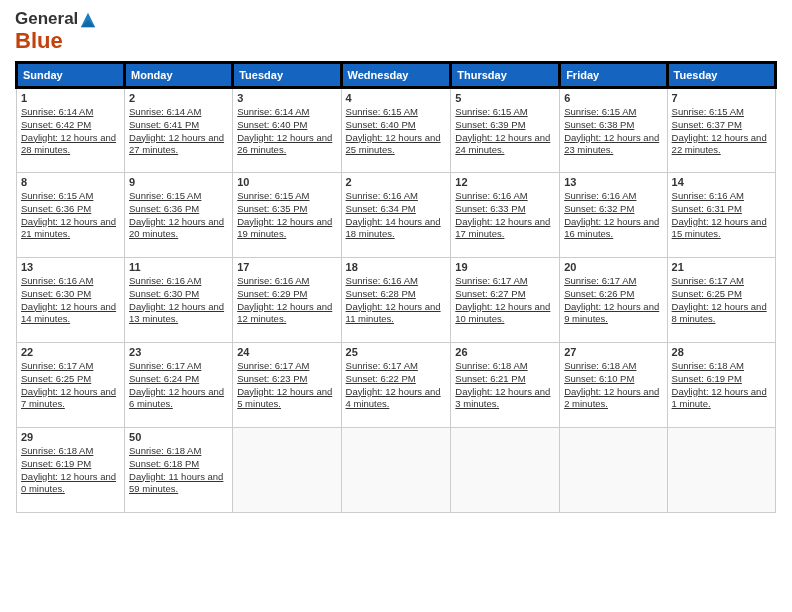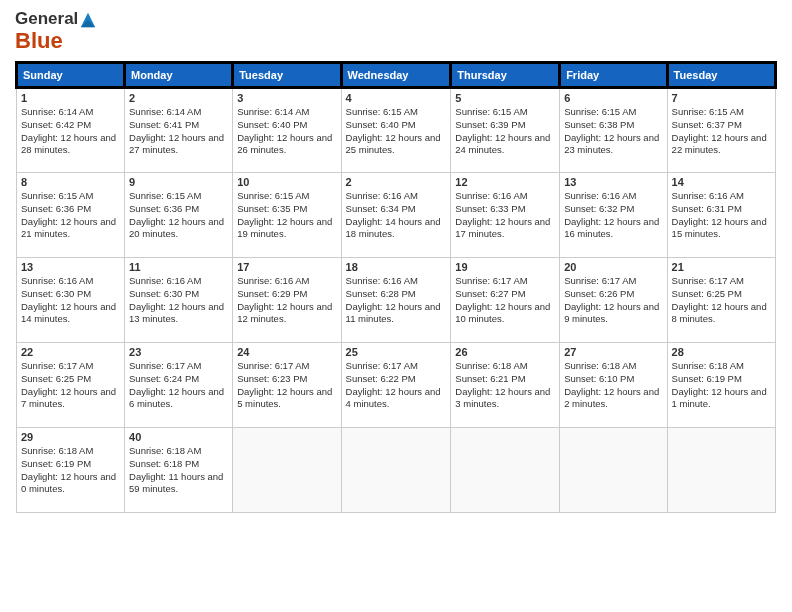--- a/index.html
+++ b/index.html
@@ -71,20 +71,21 @@
       background: #f9f9f9;
     }
     .day-number {
       font-size: 11px;
       font-weight: bold;
       display: block;
       margin-bottom: 2px;
     }
     .day-info {
       line-height: 1.35;
+      text-decoration: underline;
     }
   </style>
 </head>
 <body>
 
 <div class="page">
   <div class="header">
     <div class="logo">
       <div>
         <div style="font-size:17px;font-weight:bold;color:#333;line-height:1.1;">
@@ -350,21 +351,21 @@
         <tr>
           <td>
         <span class="day-number">29</span>
         <div class="day-info">
           <span>Sunrise: 6:18 AM</span><br>
           <span>Sunset: 6:19 PM</span><br>
           <span>Daylight: 12 hours and 0 minutes.</span>
         </div>
       </td>
           <td>
-        <span class="day-number">40</span>
+        <span class="day-number">50</span>
         <div class="day-info">
           <span>Sunrise: 6:18 AM</span><br>
           <span>Sunset: 6:18 PM</span><br>
           <span>Daylight: 11 hours and 59 minutes.</span>
         </div>
       </td>
           <td class="empty"></td>
           <td class="empty"></td>
           <td class="empty"></td>
           <td class="empty"></td>

